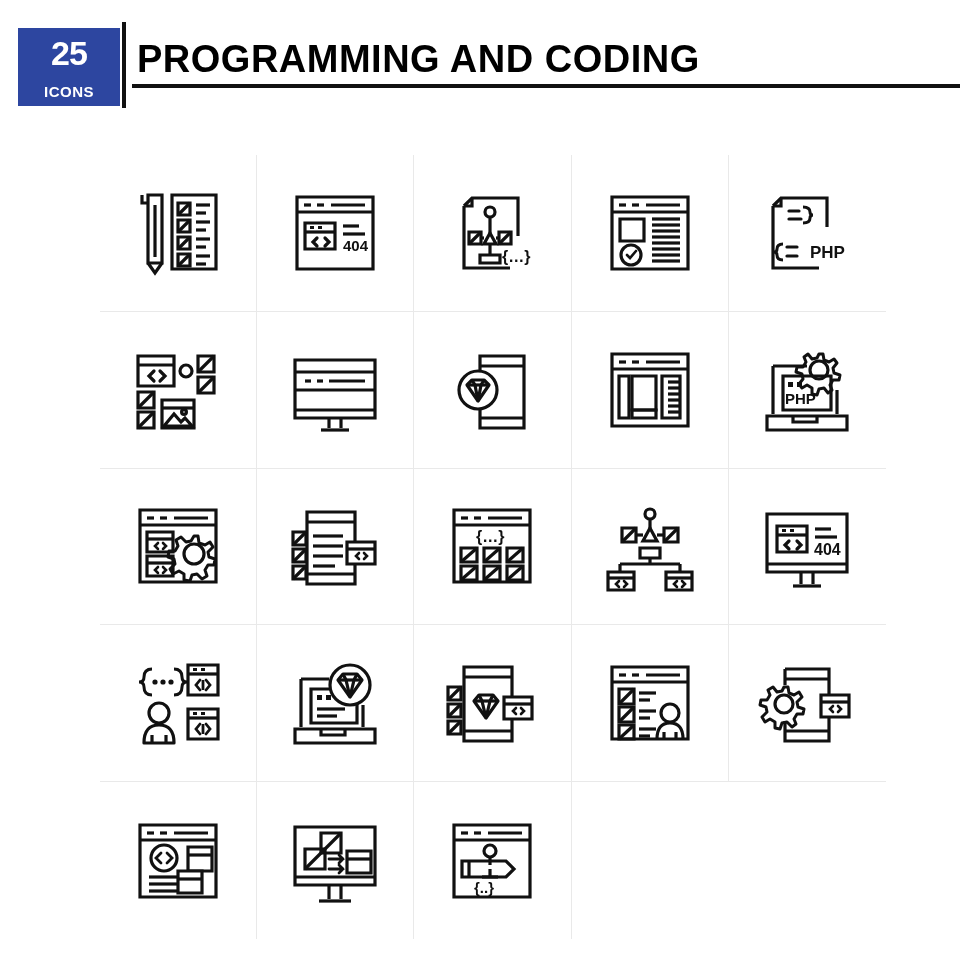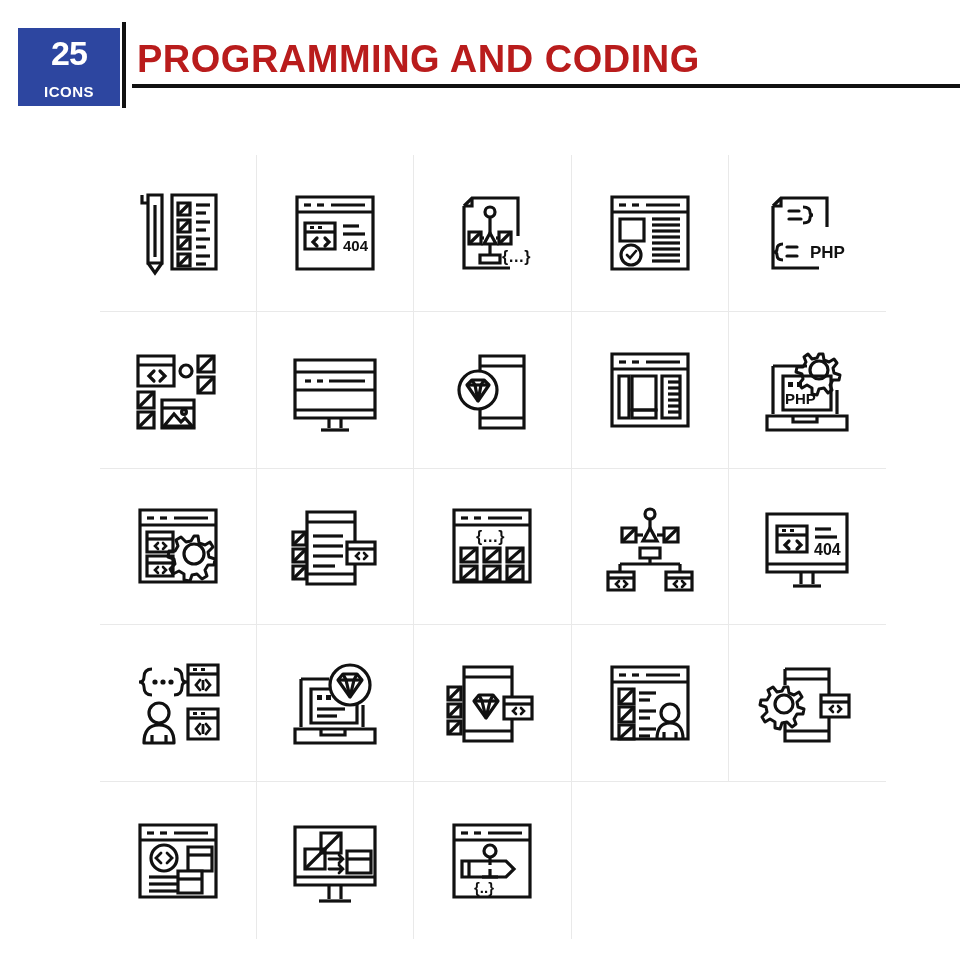--- a/index.html
+++ b/index.html
@@ -18,21 +18,21 @@
     position:absolute;left:18px;top:28px;width:102px;height:78px;
     background:#2d46a0;color:#ffffff;
     display:flex;flex-direction:column;align-items:center;justify-content:center;
     line-height:1;
   }
   .badge-count{font-size:34px;font-weight:bold;letter-spacing:-1px;}
   .badge-label{font-size:15px;font-weight:bold;letter-spacing:0.5px;margin-top:14px;text-align:right;}
   .badge-bar{position:absolute;left:122px;top:22px;width:4px;height:86px;background:#111;}
   .title{
     position:absolute;left:137px;top:38px;
-    font-size:38px;font-weight:bold;letter-spacing:0.5px;color:#b91c1c;
+    font-size:38px;font-weight:bold;letter-spacing:0.5px;color:#000000;
     white-space:nowrap;
   }
   .title-rule{position:absolute;left:132px;top:84px;width:828px;height:4px;background:#111;}
 
   
   .grid{
     position:absolute;left:100px;top:155px;
     width:786px;height:784px;
     display:grid;
     grid-template-columns:repeat(5,157.2px);

